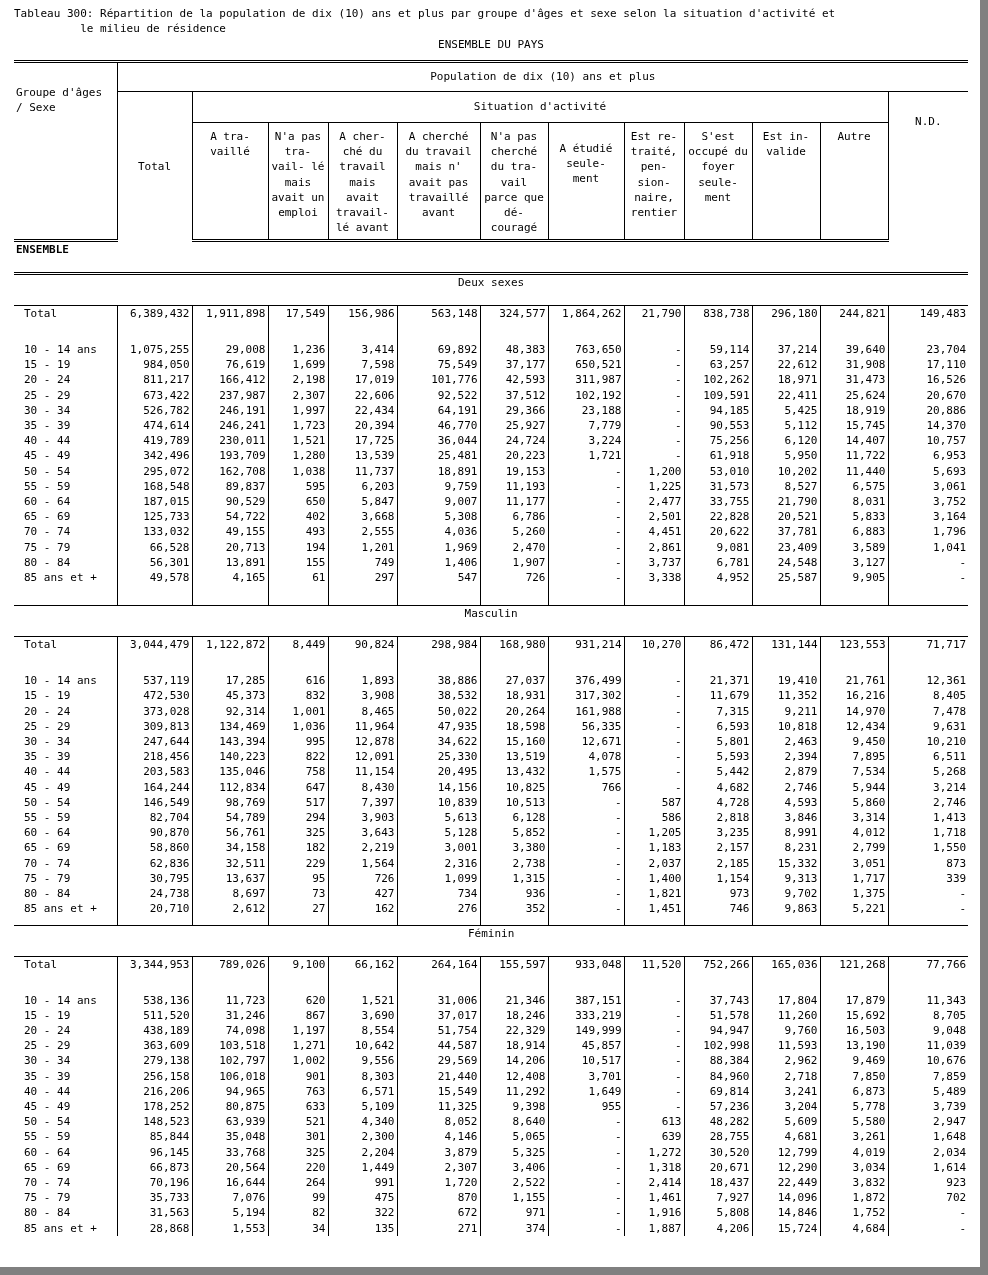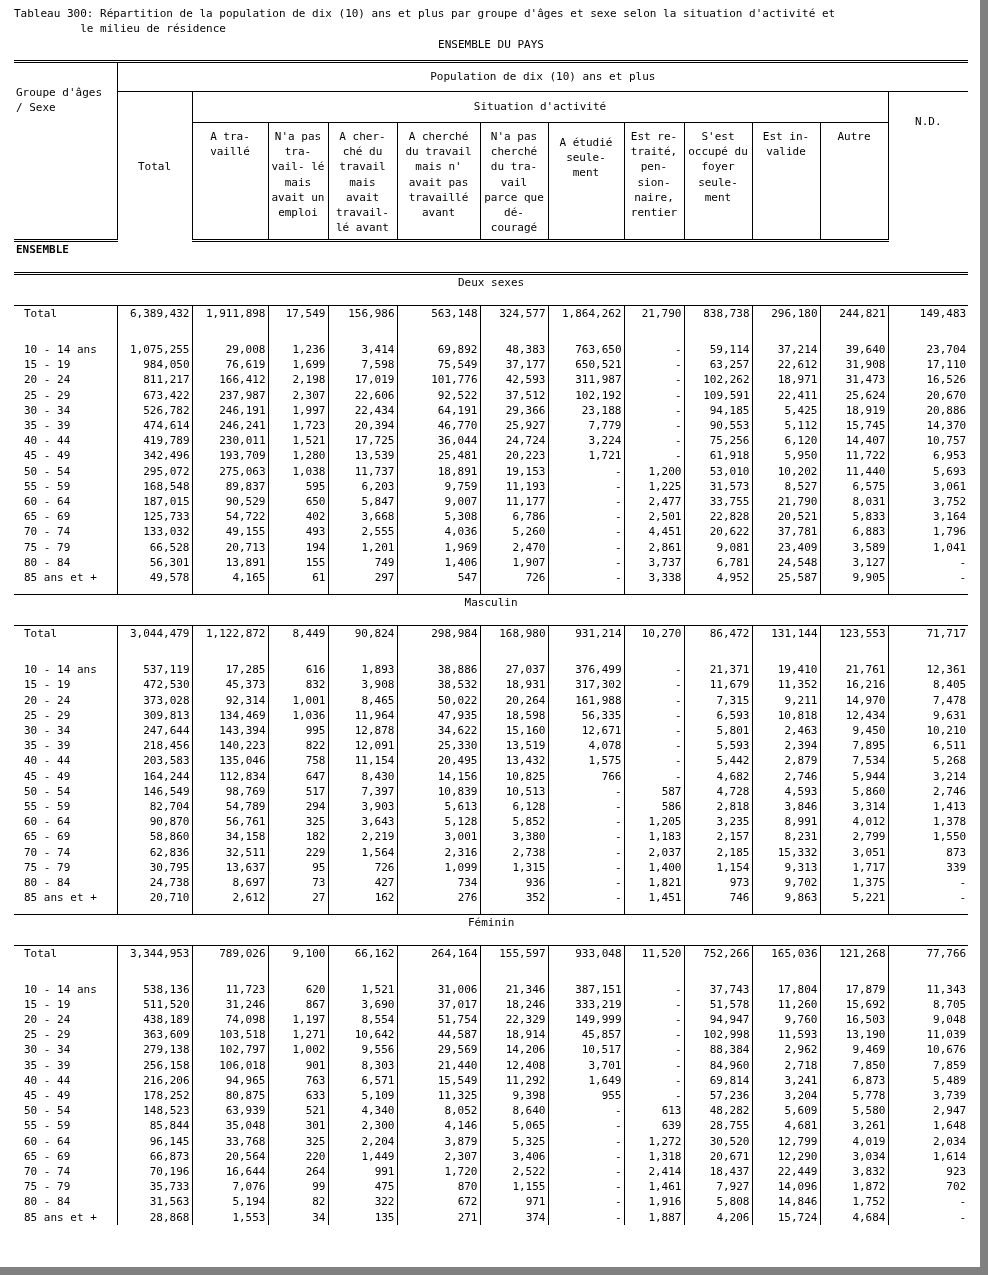--- a/index.html
+++ b/index.html
@@ -69,21 +69,21 @@
       <th colspan="10" class="vline hline-b c" style="vertical-align:middle;height:30px;">Situation d'activité</th>
       <th rowspan="2" class="vline c" style="vertical-align:middle;"><span style="position:relative;top:-45px;">N.D.</span></th>
     </tr>
     <tr style="height:118px;">
       <th class="dbl-b"></th>
       <th class="vline dbl-b c wrap" style="padding-top:6px;">A tra- vaillé</th>
       <th class="vline dbl-b c wrap" style="padding-top:6px;">N'a pas tra- vail- lé mais avait un emploi</th>
       <th class="vline dbl-b c wrap" style="padding-top:6px;">A cher- ché du travail mais avait travail- lé avant</th>
       <th class="vline dbl-b c wrap" style="padding-top:6px;">A cherché du travail mais n' avait pas travaillé avant</th>
       <th class="vline dbl-b c wrap" style="padding-top:6px;">N'a pas cherché du tra- vail parce que dé- couragé</th>
-      <th class="vline dbl-b c wrap" style="padding-top:12px;">A étudié seule- ment</th>
+      <th class="vline dbl-b c wrap" style="padding-top:18px;">A étudié seule- ment</th>
       <th class="vline dbl-b c wrap" style="padding-top:6px;">Est re- traité, pen- sion- naire, rentier</th>
       <th class="vline dbl-b c wrap" style="padding-top:6px;">S'est occupé du foyer seule- ment</th>
       <th class="vline dbl-b c wrap" style="padding-top:6px;">Est in- valide</th>
       <th class="vline dbl-b c wrap" style="padding-top:6px;">Autre</th>
     </tr>
   </thead>
   <tbody id="tbody">
     <tr class="section-row">
       <td colspan="13" class="dbl-b" style="padding-left:2px;font-weight:bold;">ENSEMBLE</td>
     </tr>
@@ -236,21 +236,21 @@
         <td class="vline r">1,721</td>
         <td class="vline r">-</td>
         <td class="vline r">61,918</td>
         <td class="vline r">5,950</td>
         <td class="vline r">11,722</td>
         <td class="vline r">6,953</td>
       </tr>
       <tr class="data">
         <td class="lbl">50 - 54</td>
         <td class="vline r">295,072</td>
-        <td class="vline r">275,063</td>
+        <td class="vline r">162,708</td>
         <td class="vline r">1,038</td>
         <td class="vline r">11,737</td>
         <td class="vline r">18,891</td>
         <td class="vline r">19,153</td>
         <td class="vline r">-</td>
         <td class="vline r">1,200</td>
         <td class="vline r">53,010</td>
         <td class="vline r">10,202</td>
         <td class="vline r">11,440</td>
         <td class="vline r">5,693</td>
@@ -341,21 +341,21 @@
         <td class="vline r">-</td>
         <td class="vline r">3,737</td>
         <td class="vline r">6,781</td>
         <td class="vline r">24,548</td>
         <td class="vline r">3,127</td>
         <td class="vline r">-</td>
       </tr>
       <tr class="data">
         <td class="lbl" style="padding-bottom: 8px; border-bottom: 1px solid rgb(0, 0, 0);">85 ans et +</td>
         <td class="vline r" style="padding-bottom: 2px; border-bottom: 1px solid rgb(0, 0, 0);">49,578</td>
-        <td class="vline r" style="padding-bottom: 9px; border-bottom: 1px solid rgb(0, 0, 0); text-align: right;">4,165</td>
+        <td class="vline r" style="padding-bottom: 20px; border-bottom: 1px solid rgb(0, 0, 0); text-align: right;">4,165</td>
         <td class="vline r" style="padding-bottom: 8px; border-bottom: 1px solid rgb(0, 0, 0);">61</td>
         <td class="vline r" style="padding-bottom: 8px; border-bottom: 1px solid rgb(0, 0, 0);">297</td>
         <td class="vline r" style="padding-bottom: 8px; border-bottom: 1px solid rgb(0, 0, 0);">547</td>
         <td class="vline r" style="padding-bottom: 8px; border-bottom: 1px solid rgb(0, 0, 0);">726</td>
         <td class="vline r" style="padding-bottom: 8px; border-bottom: 1px solid rgb(0, 0, 0);">-</td>
         <td class="vline r" style="padding-bottom: 8px; border-bottom: 1px solid rgb(0, 0, 0); margin-left: 6px;">3,338</td>
         <td class="vline r" style="border-bottom: 1px solid rgb(0, 0, 0);">4,952</td>
         <td class="vline r" style="padding-bottom: 8px; border-bottom: 1px solid rgb(0, 0, 0);">25,587</td>
         <td class="vline r" style="padding-bottom: 8px; border-bottom: 1px solid rgb(0, 0, 0);">9,905</td>
         <td class="vline r" style="padding-bottom: 8px; border-bottom: 1px solid rgb(0, 0, 0);">-</td>
@@ -549,21 +549,21 @@
         <td class="vline r">56,761</td>
         <td class="vline r">325</td>
         <td class="vline r">3,643</td>
         <td class="vline r">5,128</td>
         <td class="vline r">5,852</td>
         <td class="vline r">-</td>
         <td class="vline r">1,205</td>
         <td class="vline r">3,235</td>
         <td class="vline r">8,991</td>
         <td class="vline r">4,012</td>
-        <td class="vline r">1,378</td>
+        <td class="vline r">1,718</td>
       </tr>
       <tr class="data">
         <td class="lbl">65 - 69</td>
         <td class="vline r">58,860</td>
         <td class="vline r">34,158</td>
         <td class="vline r">182</td>
         <td class="vline r">2,219</td>
         <td class="vline r">3,001</td>
         <td class="vline r">3,380</td>
         <td class="vline r">-</td>

